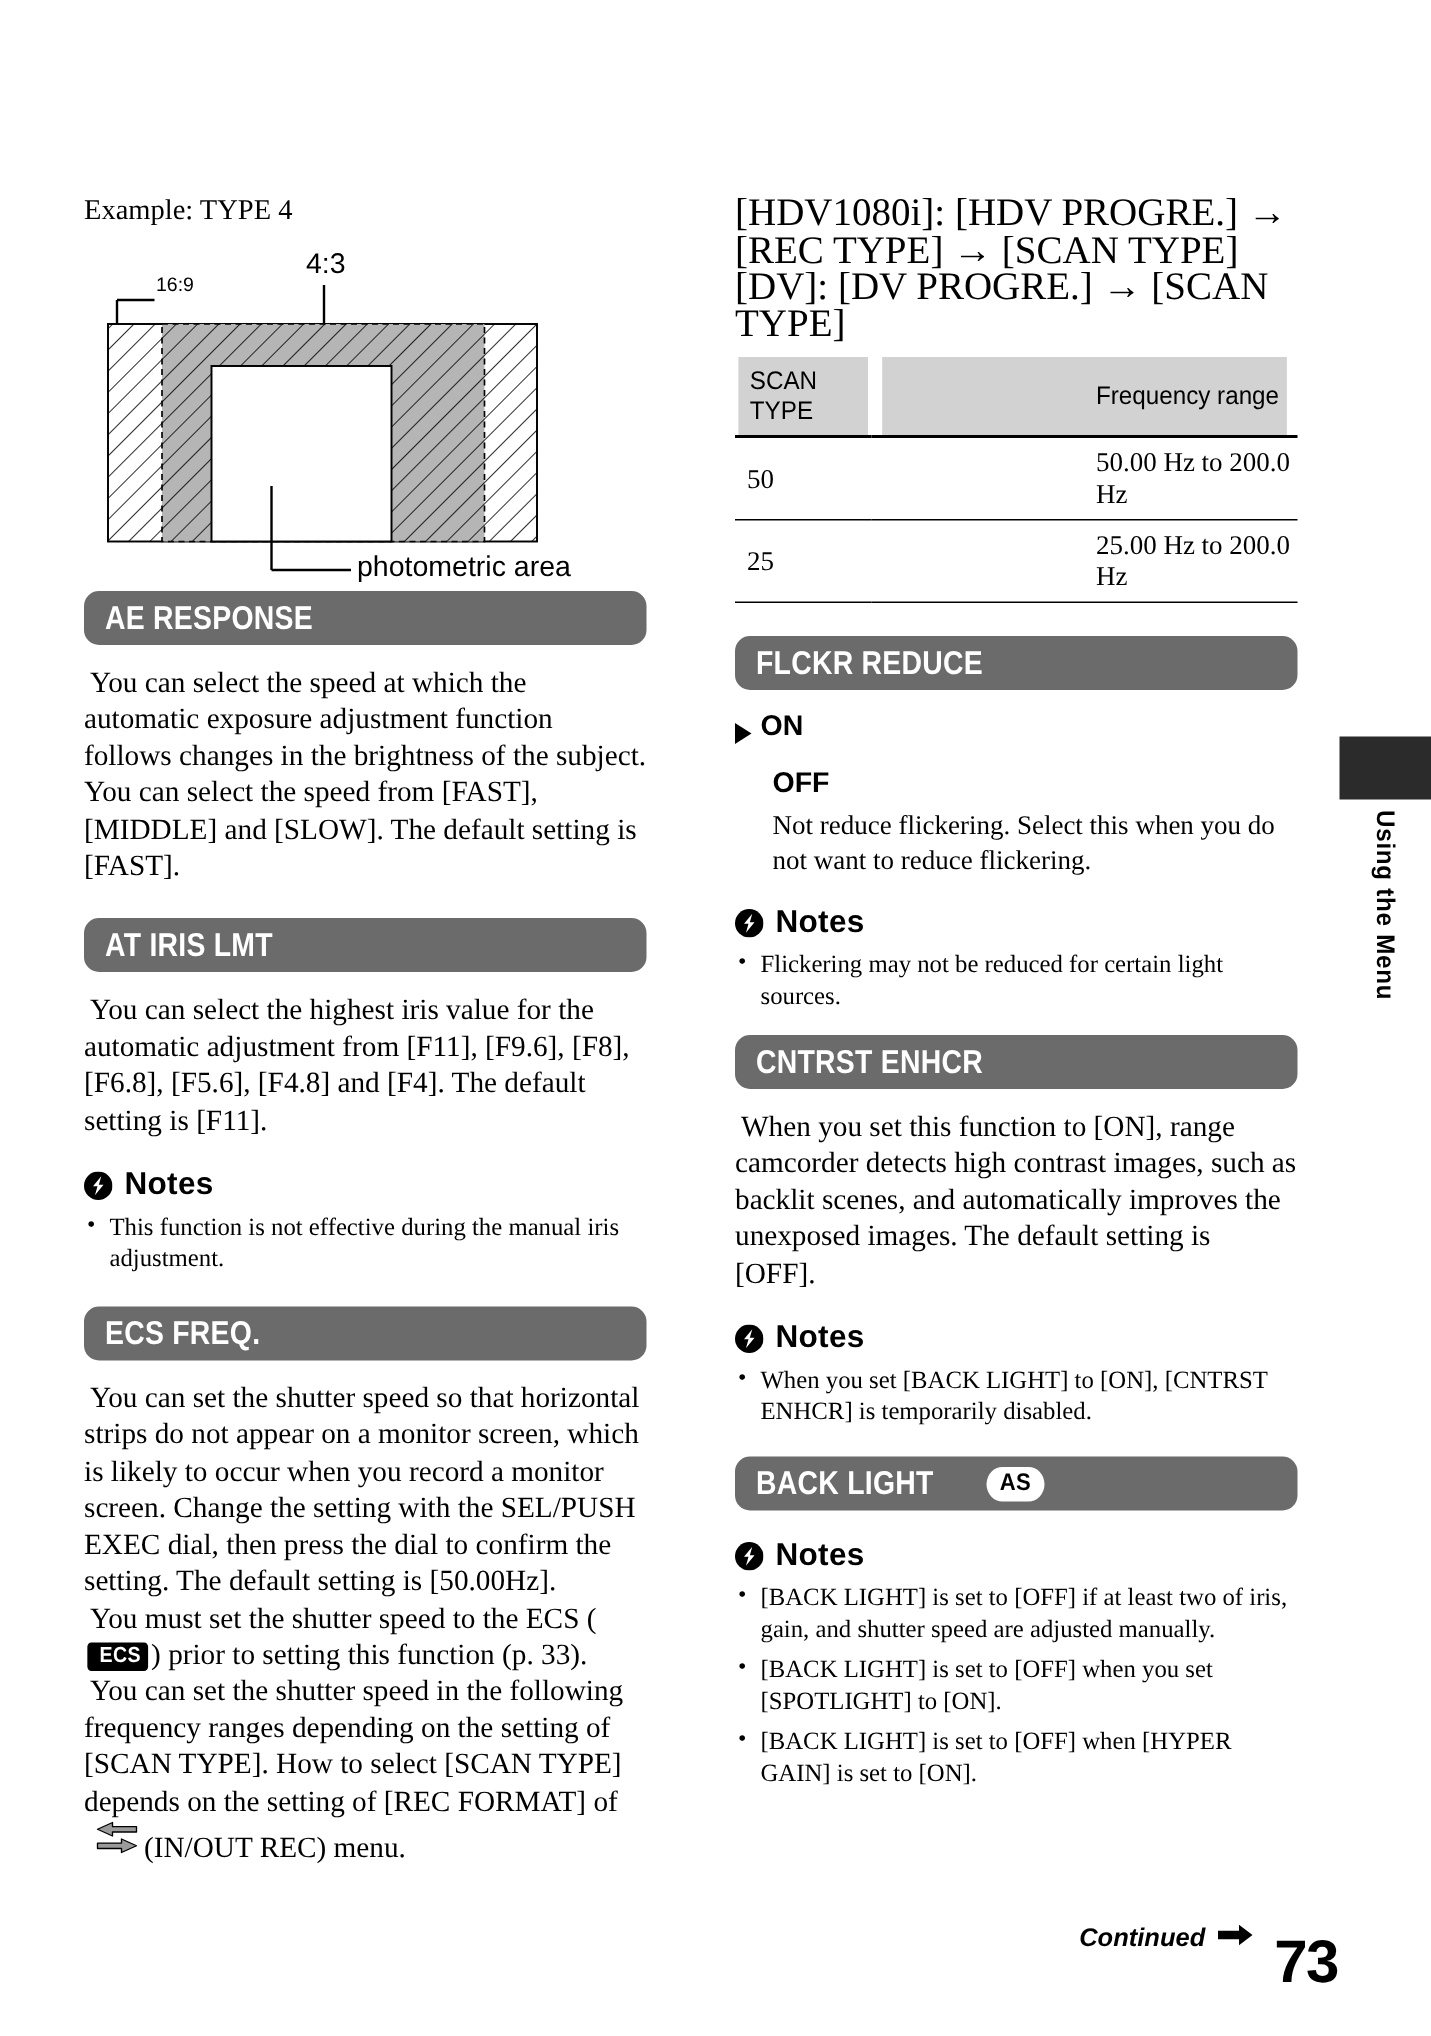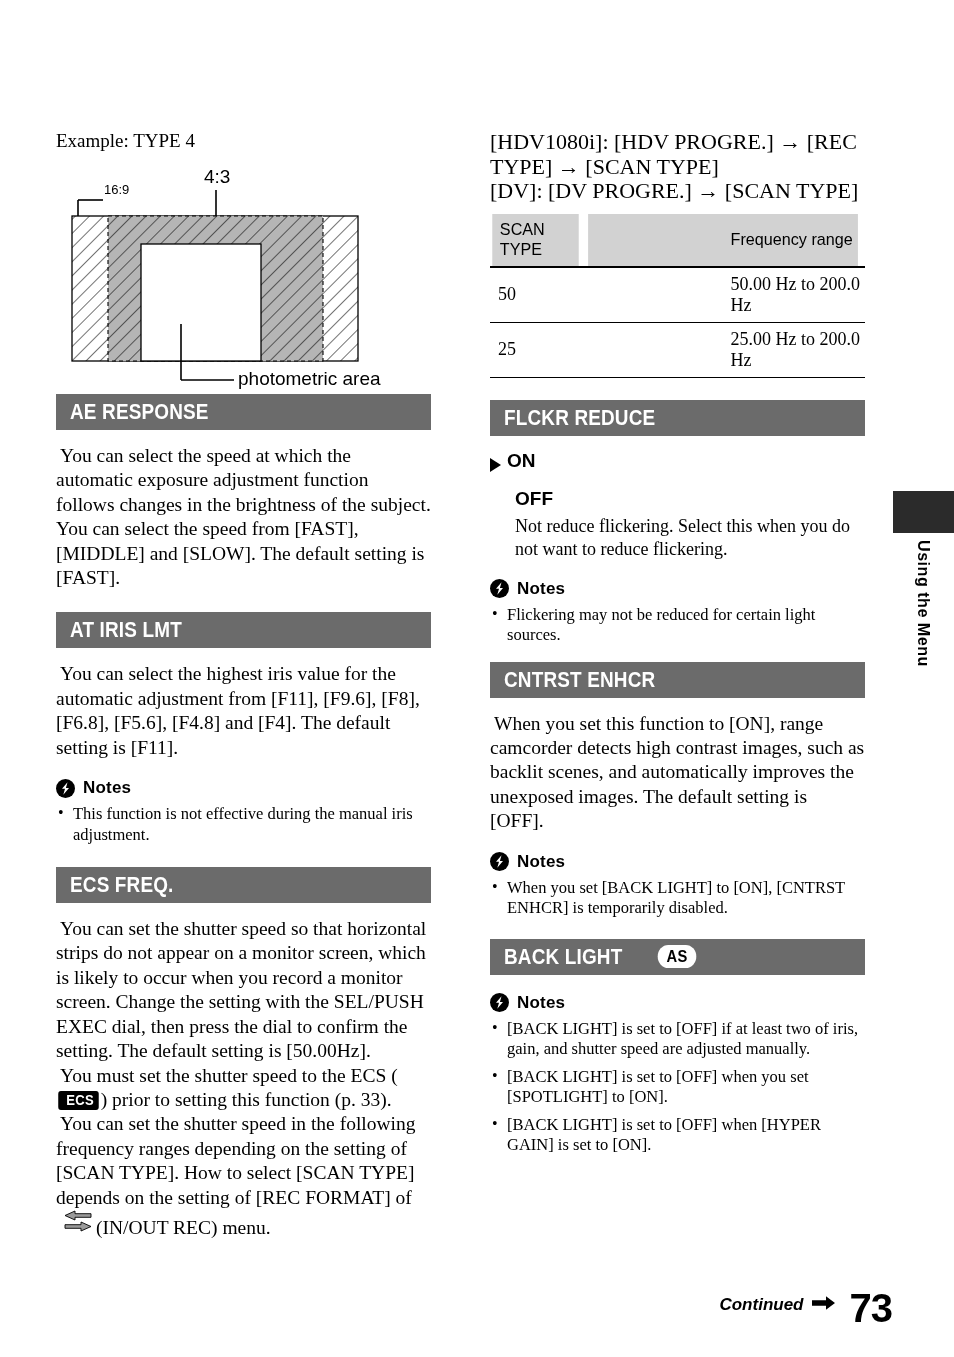--- a/index.html
+++ b/index.html
@@ -31,20 +31,21 @@
 
   
   .sec-bar {
     background: #6b6b6b;
     height: 36px;
     display: flex;
     align-items: center;
     padding: 0 0 0 14px;
     margin: 0 0 14px 0;
     box-sizing: border-box;
+    border-radius: 10px;
   }
   .sec-bar .sec-title {
     font-family: "Liberation Sans", sans-serif;
     font-weight: bold;
     font-size: 22px;
     letter-spacing: 0.2px;
     color: #ffffff;
     transform: scaleX(0.86);
     transform-origin: left center;
     white-space: nowrap;
@@ -89,21 +90,21 @@
     margin: 18px 0 6px 0;
   }
   .notes-icon {
     width: 19px; height: 19px;
     margin-right: 8px;
     flex: 0 0 auto;
   }
   .notes-label {
     font-family: "Liberation Sans", sans-serif;
     font-weight: bold;
-    font-size: 17px;
+    font-size: 21px;
     letter-spacing: 0.2px;
   }
   ul.notes {
     list-style: none;
     margin: 0;
     padding: 0;
   }
   ul.notes li {
     position: relative;
     padding-left: 17px;
@@ -142,21 +143,21 @@
     font-family: "Liberation Serif", serif;
     font-size: 18px;
     line-height: 23px;
     padding-left: 25px;
     margin: 0 0 4px 0;
   }
 
   
   .intro {
     font-family: "Liberation Serif", serif;
-    font-size: 22px;
+    font-size: 26px;
     line-height: 24.5px;
     margin: 0 0 10px 0;
   }
   .arrowg { display: inline-block; vertical-align: 2px; margin: 0 3px; }
 
   
   table.freq {
     border-collapse: collapse;
     width: 375px;
     margin: 0 0 22px 0;
@@ -231,21 +232,21 @@
     transform: scaleY(0.95);
     transform-origin: top left;
   }
 
   
   .footer {
     position: absolute;
     left: 0; right: 0;
     bottom: 30px;
     display: flex;
-    align-items: center;
+    align-items: flex-start;
     justify-content: flex-end;
     padding-right: 62px;
   }
   .cont-label {
     font-family: "Liberation Sans", sans-serif;
     font-weight: bold;
     font-style: italic;
     font-size: 17px;
     margin-right: 8px;
   }

